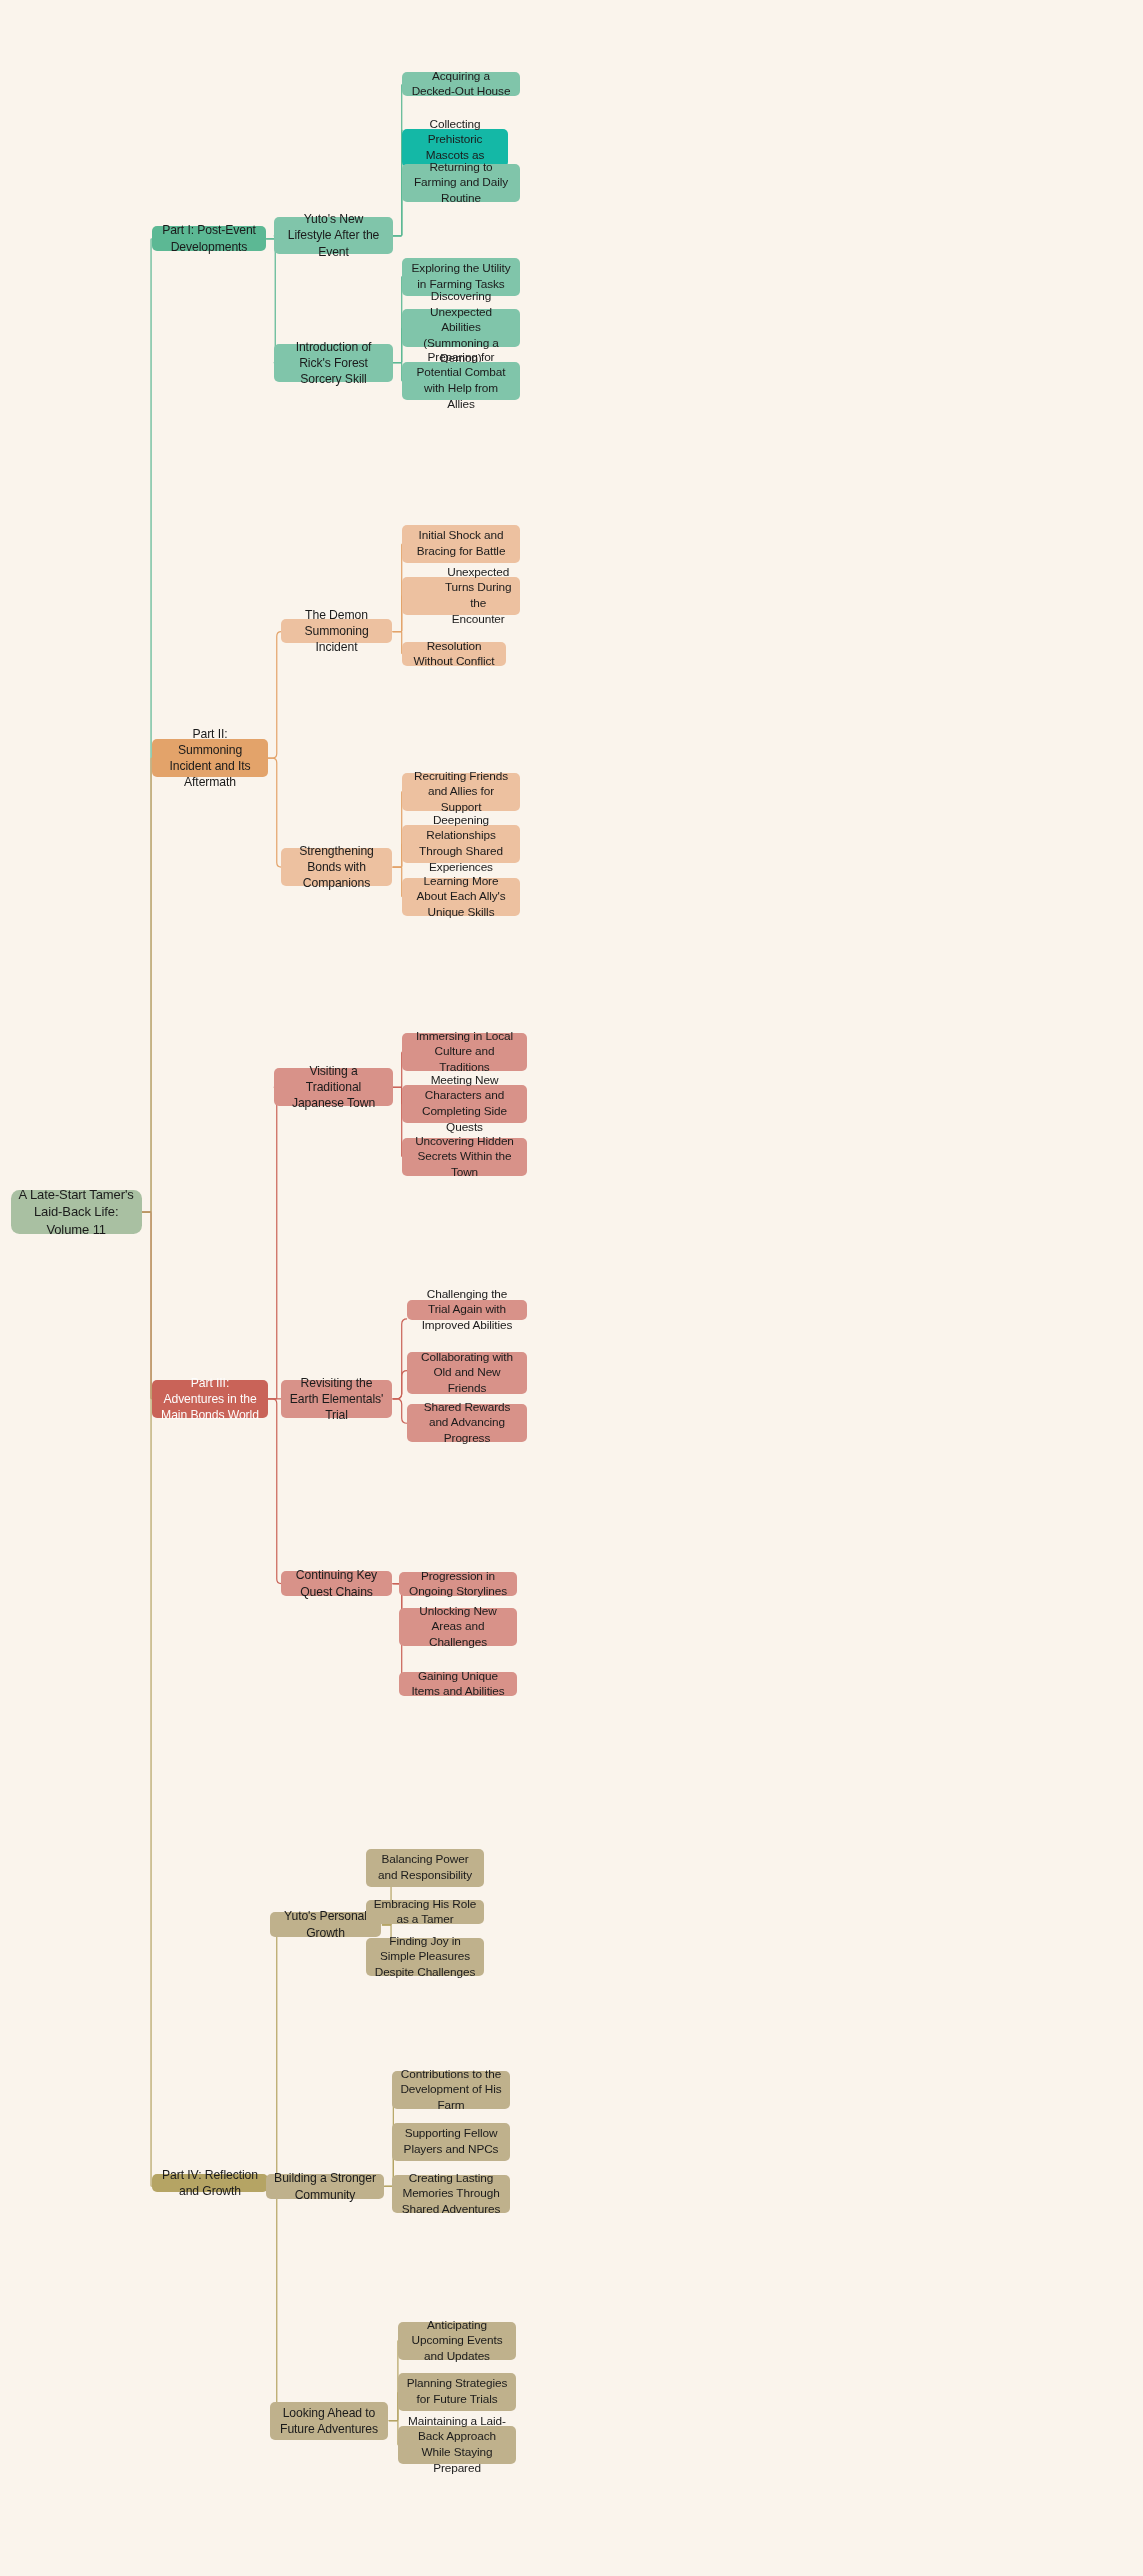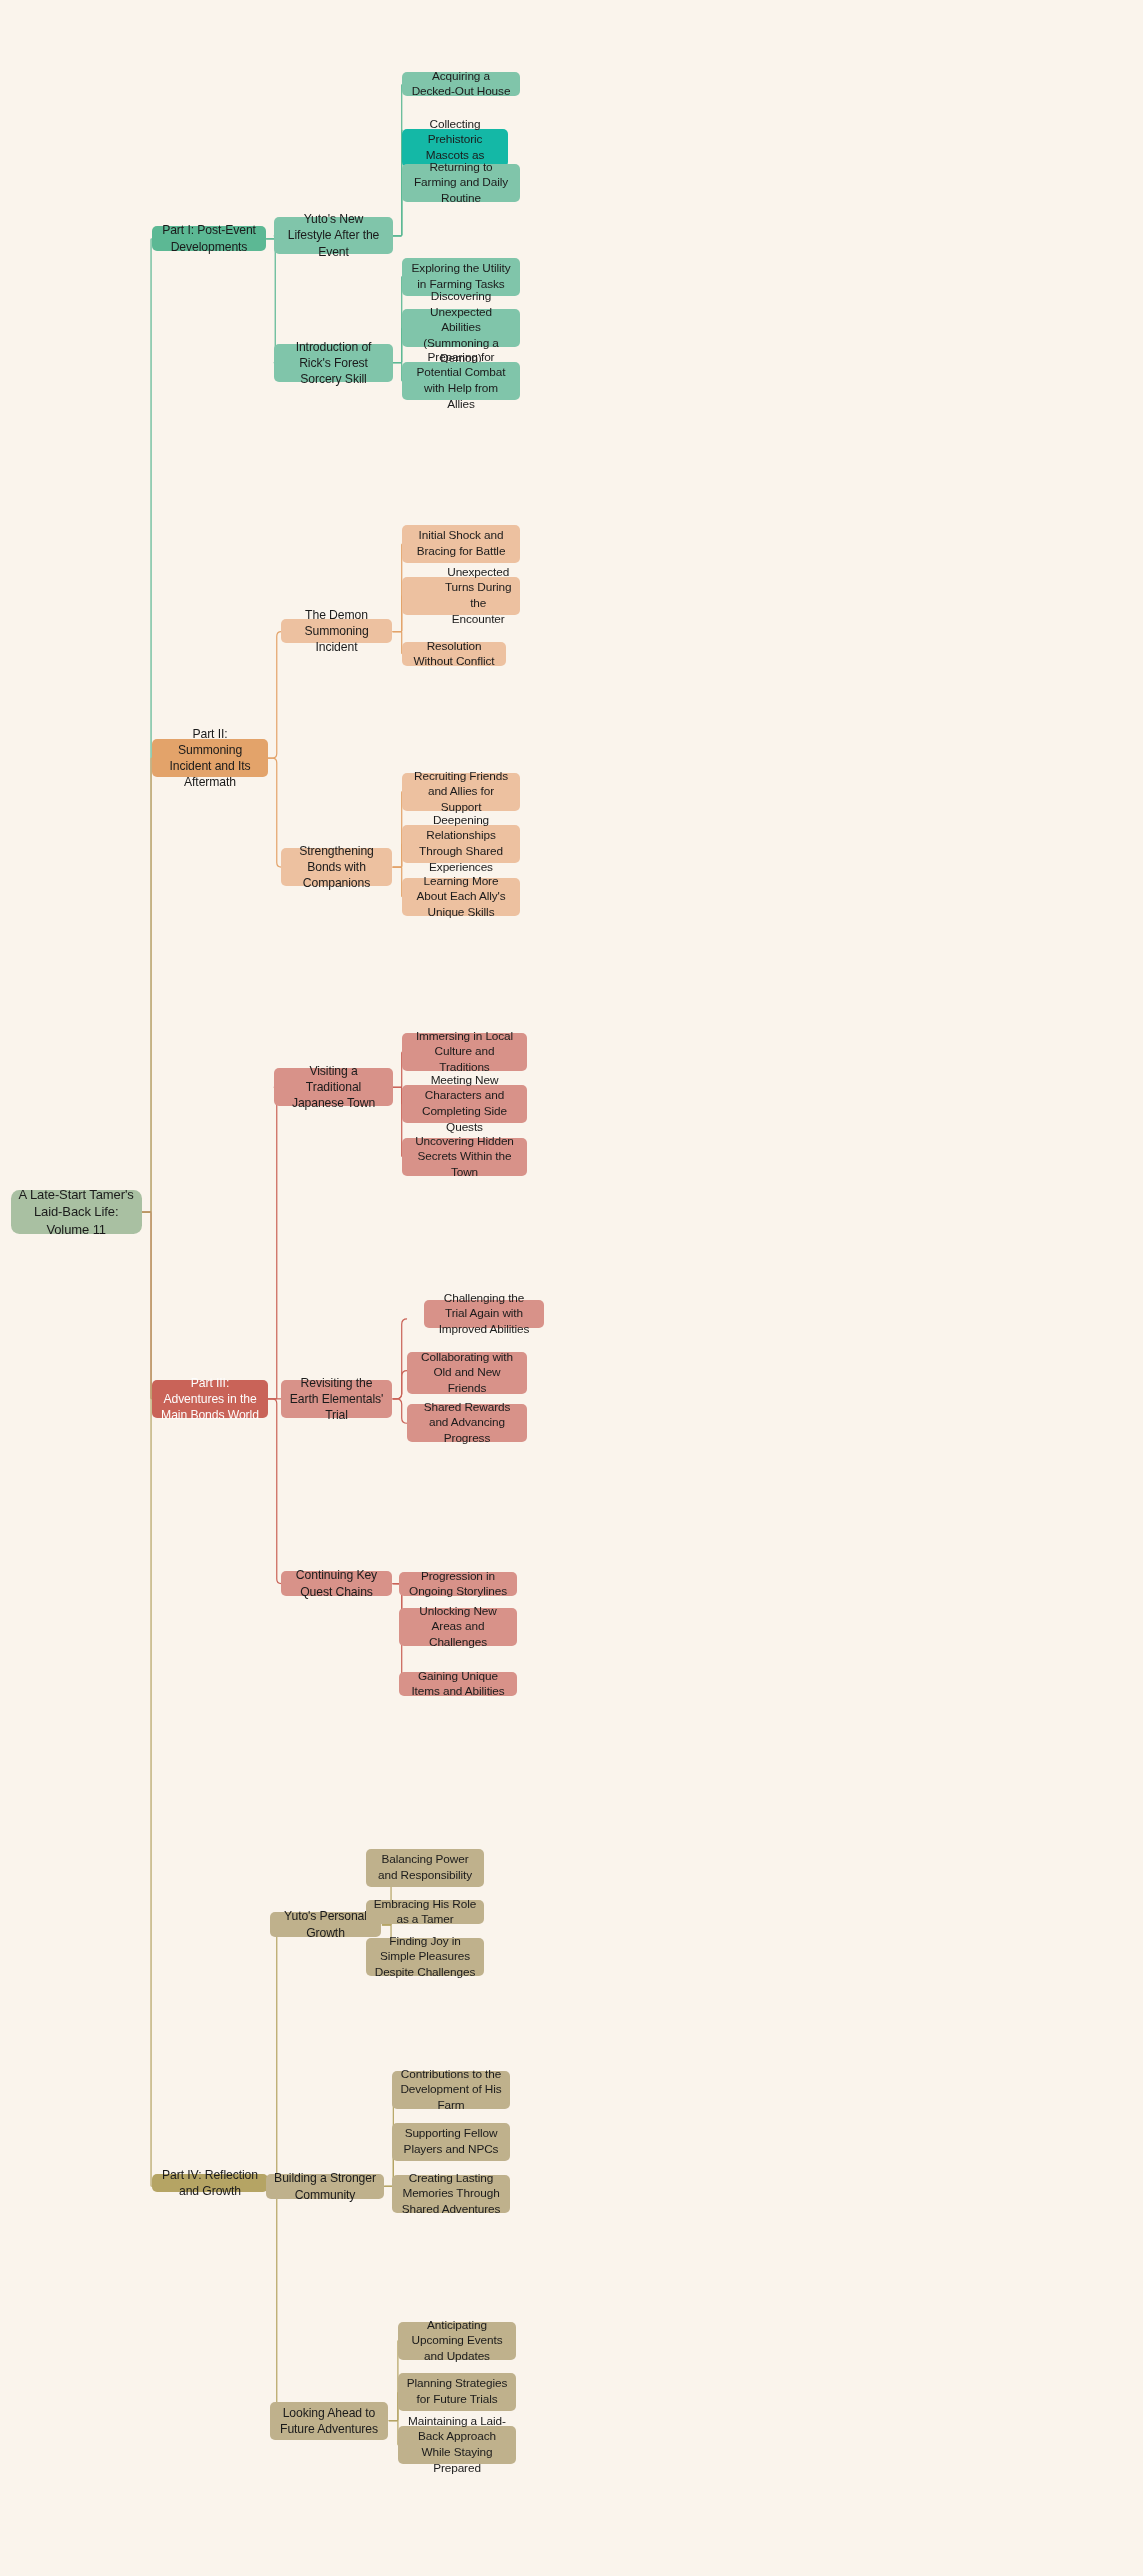--- a/index.html
+++ b/index.html
@@ -116,21 +116,21 @@
       <div class="node lvl2" style="left: 281px; top: 848px; width: 111px; height: 38px; background: rgb(237, 193, 160); color: rgb(27, 27, 27);">Strengthening Bonds with Companions</div>
       <div class="node lvl3" style="left: 402px; top: 773px; width: 118px; height: 38px; background: rgb(237, 193, 160); color: rgb(27, 27, 27);">Recruiting Friends and Allies for Support</div>
       <div class="node lvl3" style="left: 402px; top: 825px; width: 118px; height: 38px; background: rgb(237, 193, 160); color: rgb(27, 27, 27);">Deepening Relationships Through Shared Experiences</div>
       <div class="node lvl3" style="left: 402px; top: 878px; width: 118px; height: 38px; background: rgb(237, 193, 160); color: rgb(27, 27, 27);">Learning More About Each Ally's Unique Skills</div>
       <div class="node lvl1 white-text" style="left: 152px; top: 1380px; width: 116px; height: 38px; background: rgb(201, 99, 88); color: rgb(253, 253, 253);">Part III: Adventures in the Main Bonds World</div>
       <div class="node lvl2" style="left: 274px; top: 1068px; width: 119px; height: 38px; background: rgb(216, 146, 137); color: rgb(27, 27, 27);">Visiting a Traditional Japanese Town</div>
       <div class="node lvl3" style="left: 402px; top: 1033px; width: 125px; height: 38px; background: rgb(216, 146, 137); color: rgb(27, 27, 27);">Immersing in Local Culture and Traditions</div>
       <div class="node lvl3" style="left: 402px; top: 1085px; width: 125px; height: 38px; background: rgb(216, 146, 137); color: rgb(27, 27, 27);">Meeting New Characters and Completing Side Quests</div>
       <div class="node lvl3" style="left: 402px; top: 1138px; width: 125px; height: 38px; background: rgb(216, 146, 137); color: rgb(27, 27, 27);">Uncovering Hidden Secrets Within the Town</div>
       <div class="node lvl2" style="left: 281px; top: 1380px; width: 111px; height: 38px; background: rgb(216, 146, 137); color: rgb(27, 27, 27);">Revisiting the Earth Elementals' Trial</div>
-      <div class="node lvl3" style="left: 407px; top: 1300px; width: 120px; height: 28px; background: rgb(216, 146, 137); color: rgb(27, 27, 27); margin-left: 17px;">Challenging the Trial Again with Improved Abilities</div>
+      <div class="node lvl3" style="left: 407px; top: 1300px; width: 120px; height: 20px; background: rgb(216, 146, 137); color: rgb(27, 27, 27);">Challenging the Trial Again with Improved Abilities</div>
       <div class="node lvl3" style="left: 407px; top: 1352px; width: 120px; height: 42px; background: rgb(216, 146, 137); color: rgb(27, 27, 27);">Collaborating with Old and New Friends</div>
       <div class="node lvl3" style="left: 407px; top: 1404px; width: 120px; height: 38px; background: rgb(216, 146, 137); color: rgb(27, 27, 27);">Shared Rewards and Advancing Progress</div>
       <div class="node lvl2" style="left: 281px; top: 1571px; width: 111px; height: 25px; background: rgb(216, 146, 137); color: rgb(27, 27, 27);">Continuing Key Quest Chains</div>
       <div class="node lvl3" style="left: 399px; top: 1572px; width: 118px; height: 24.4px; background: rgb(216, 146, 137); color: rgb(27, 27, 27);">Progression in Ongoing Storylines</div>
       <div class="node lvl3" style="left: 399px; top: 1608px; width: 118px; height: 38px; background: rgb(216, 146, 137); color: rgb(27, 27, 27);">Unlocking New Areas and Challenges</div>
       <div class="node lvl3" style="left: 399px; top: 1672px; width: 118px; height: 24.4px; background: rgb(216, 146, 137); color: rgb(27, 27, 27);">Gaining Unique Items and Abilities</div>
       <div class="node lvl1" style="left: 152px; top: 2174px; width: 116px; height: 18px; background: rgb(181, 164, 100); color: rgb(27, 27, 27);">Part IV: Reflection and Growth</div>
       <div class="node lvl2" style="left: 270px; top: 1912px; width: 111px; height: 25px; background: rgb(191, 177, 140); color: rgb(27, 27, 27);">Yuto's Personal Growth</div>
       <div class="node lvl3" style="left: 366px; top: 1849px; width: 118px; height: 38px; background: rgb(191, 177, 140); color: rgb(27, 27, 27);">Balancing Power and Responsibility</div>
       <div class="node lvl3" style="left: 366px; top: 1900px; width: 118px; height: 24.4px; background: rgb(191, 177, 140); color: rgb(27, 27, 27);">Embracing His Role as a Tamer</div>

